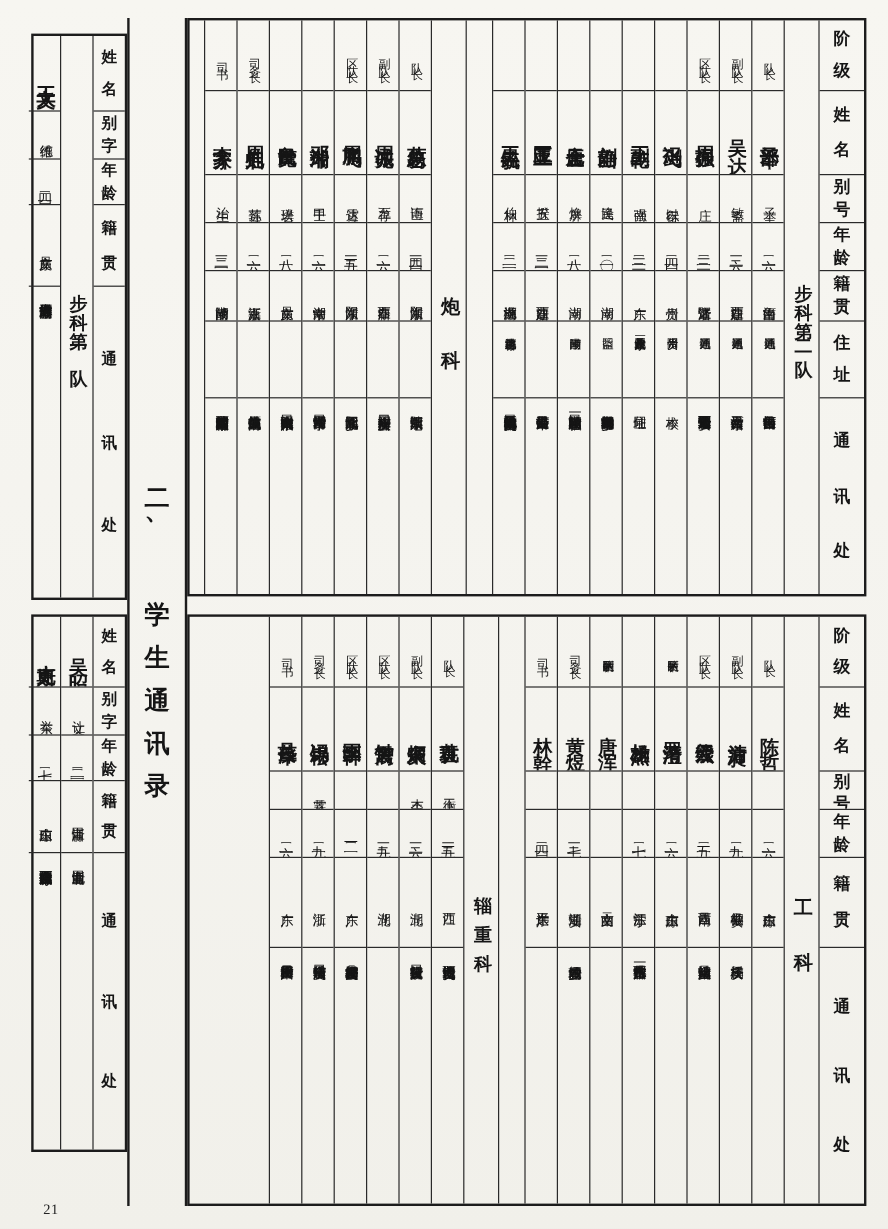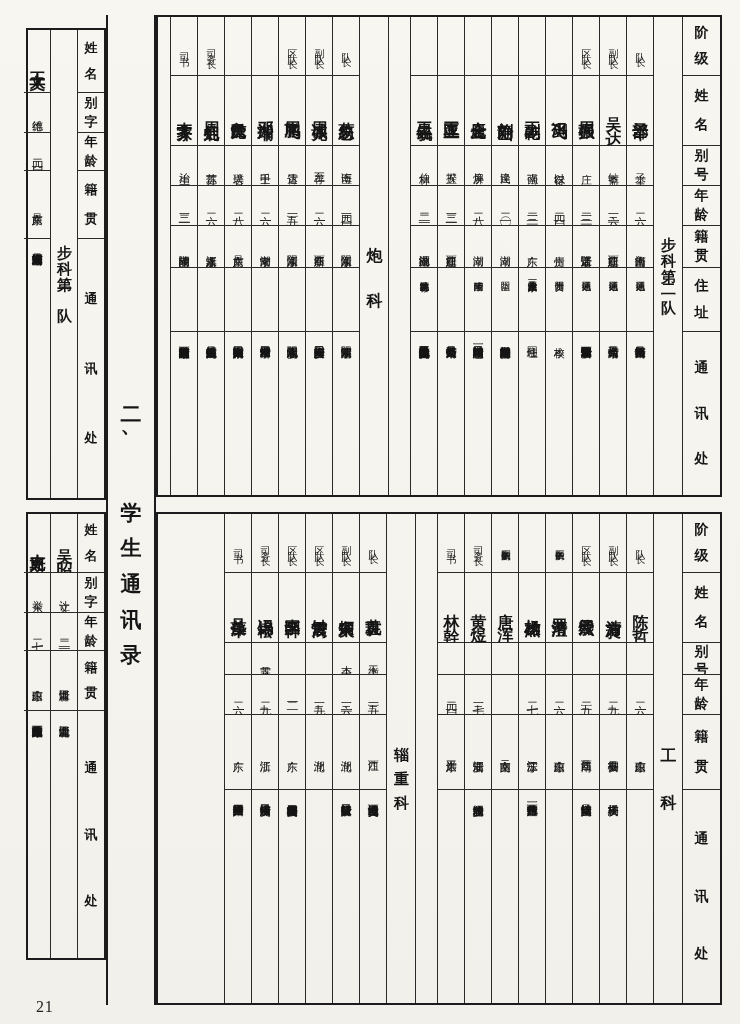--- a/index.html
+++ b/index.html
@@ -89,21 +89,21 @@
   .lz .hchars { font-size:13px; }
 
   .bcol .cell { flex:1; }
   .band-label { font-weight:bold; white-space:nowrap; }
   .bl5 { font-size:15px; letter-spacing:1.05em; margin-bottom:-1.05em; }
   .bl3 { font-size:15px; letter-spacing:1.6em; margin-bottom:-1.6em; }
   .bl2 { font-size:16px; letter-spacing:2.8em; margin-bottom:-2.8em; }
 
   .page-number {
     position:absolute; left:36px; bottom:8px;
-    font-size:16px; color:#222; letter-spacing:.05em;
+    font-size:12px; color:#222; letter-spacing:.05em;
   }
 </style>
 </head>
 <body>
 
 <div class="page">
   <div class="spread">
 
     <div class="zone rz">
       <div class="table t-top" id="topRight">

